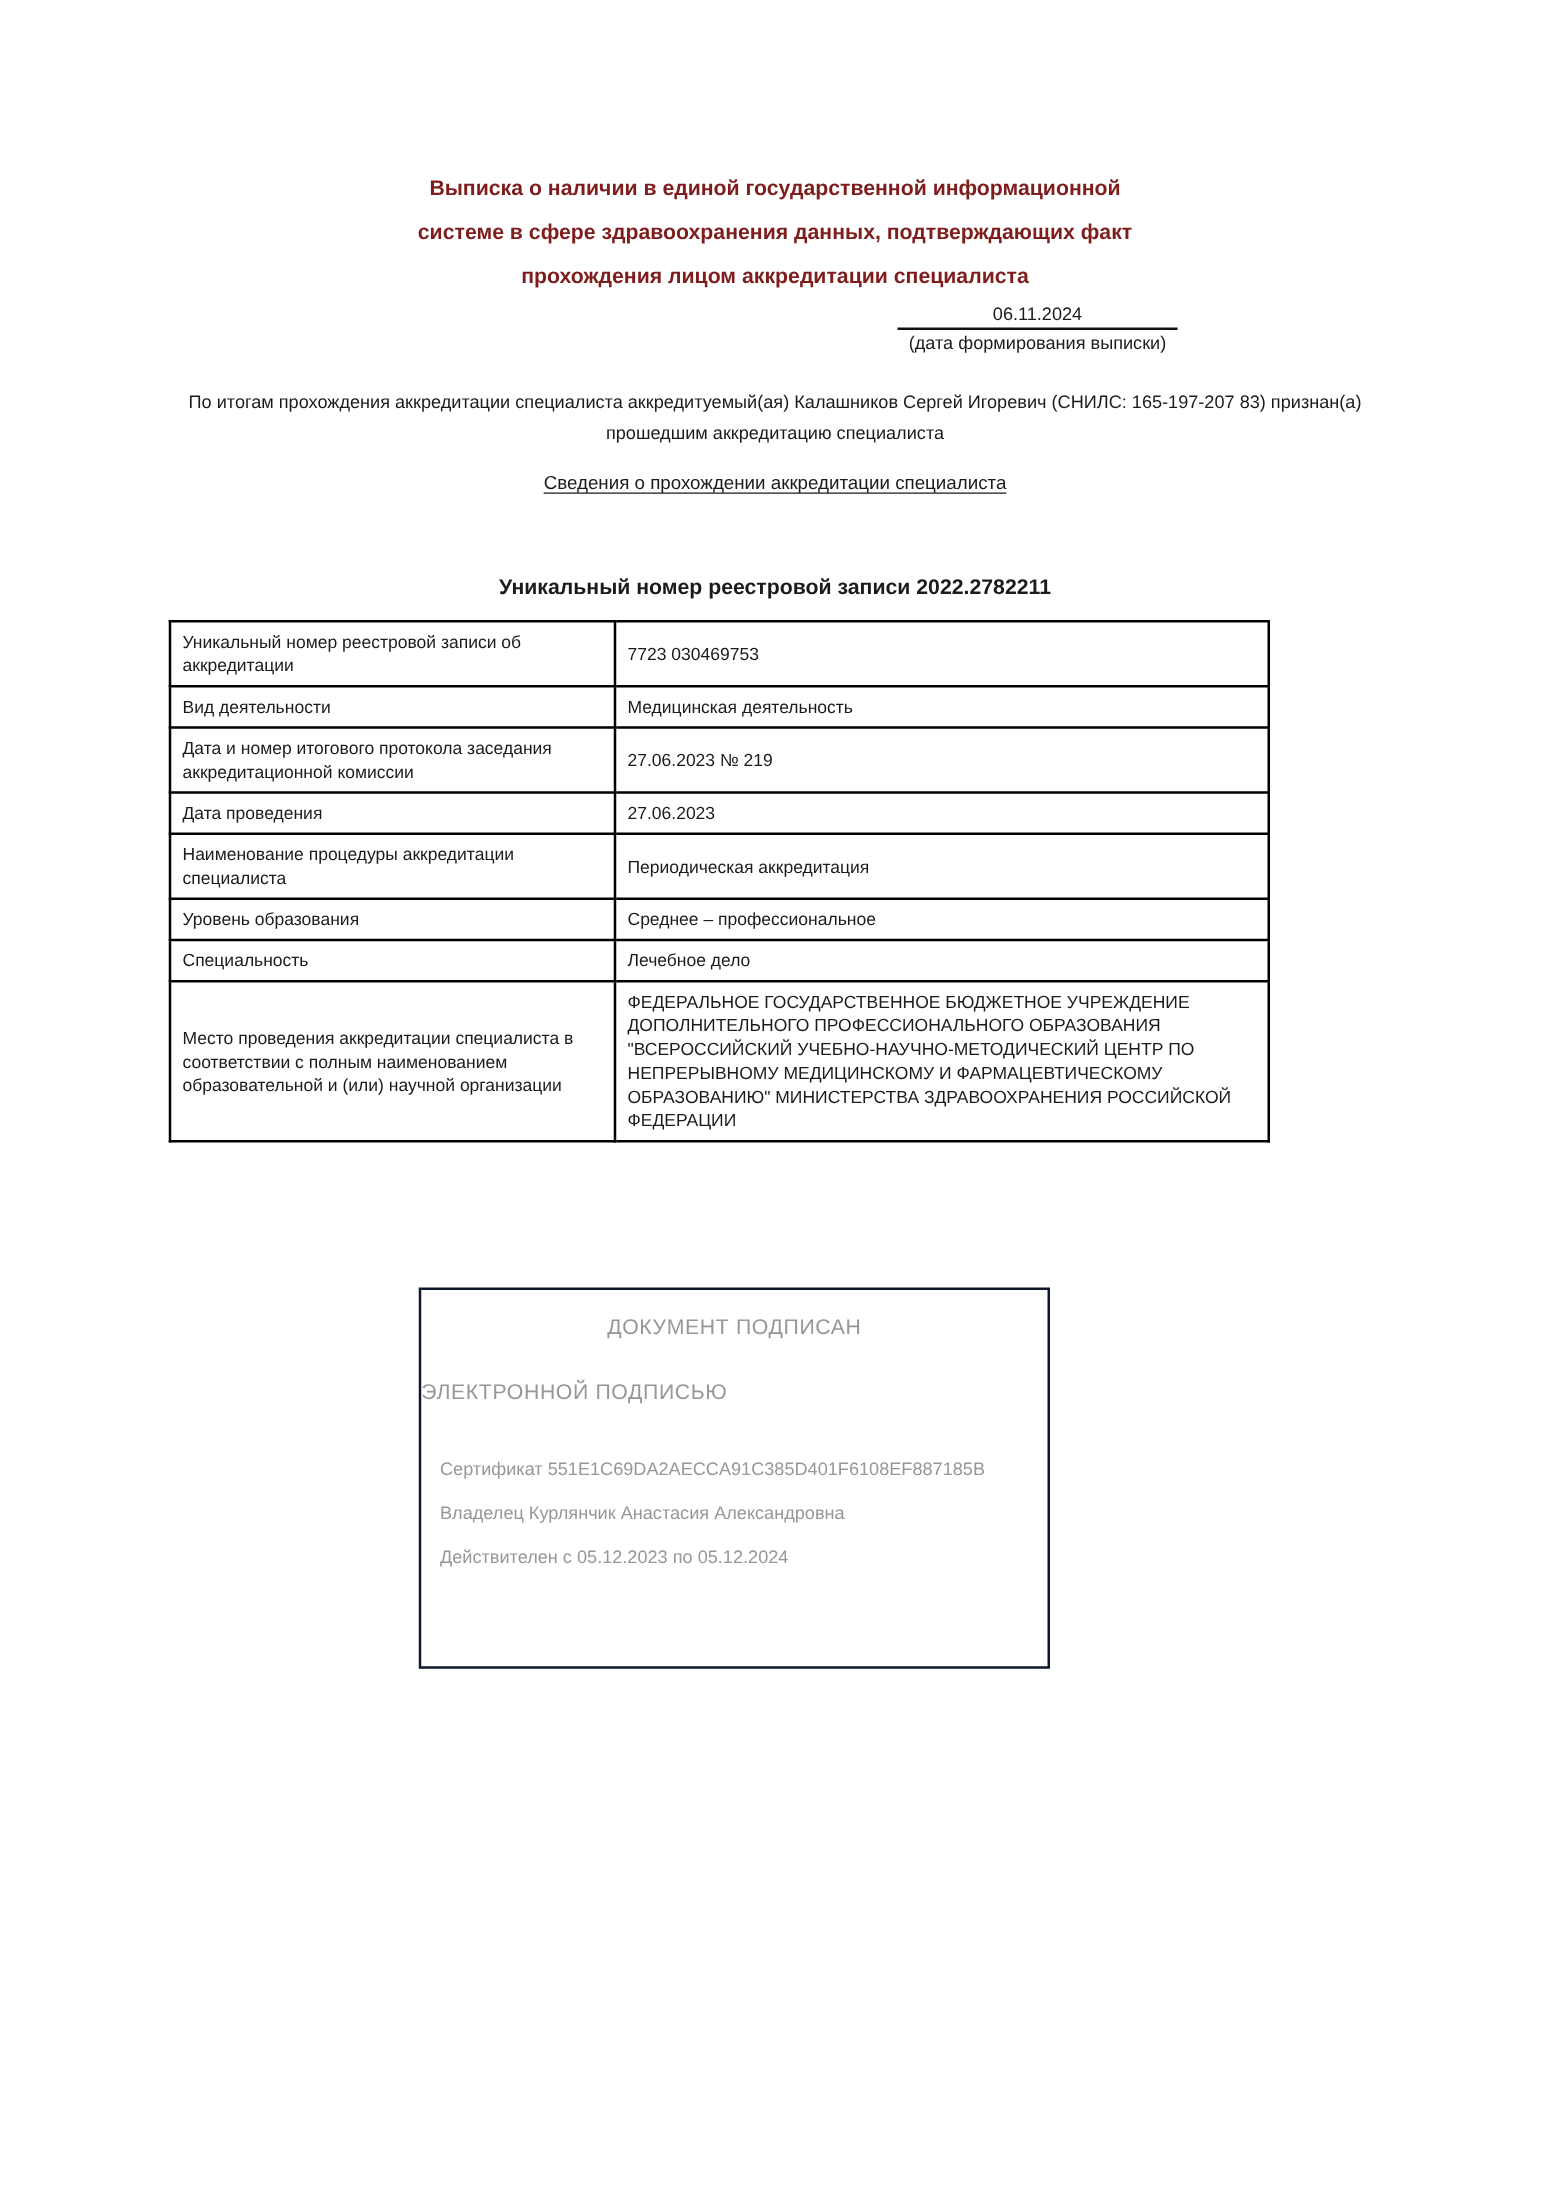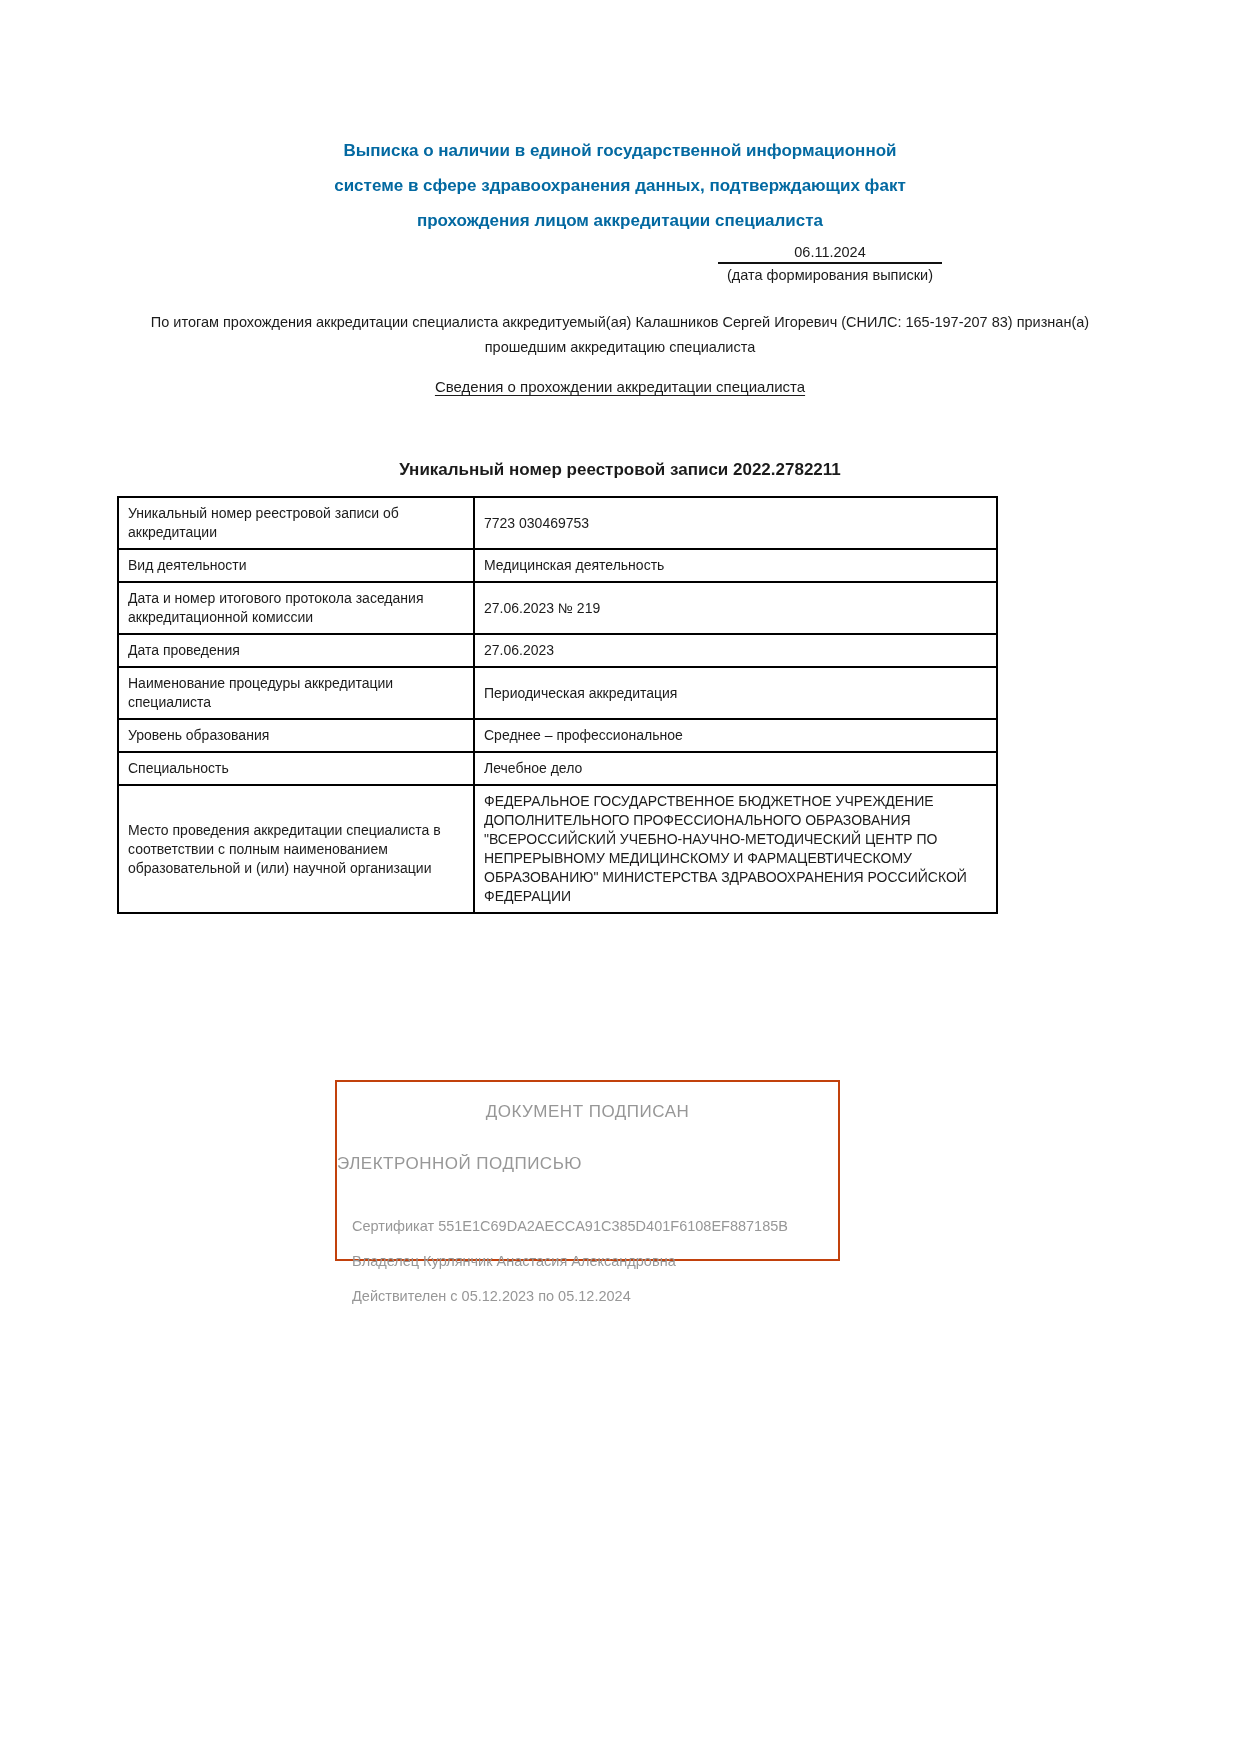--- a/index.html
+++ b/index.html
@@ -6,21 +6,21 @@
   body{
     width:1240px;height:1755px;position:relative;
     font-family:"Liberation Sans","DejaVu Sans",sans-serif;
     color:#1b1b1b;
   }
   .page{position:absolute;inset:0;background:#ffffff;}
 
   .doc-title{
     position:absolute;top:133px;left:120px;width:1000px;
     text-align:center;font-weight:bold;font-size:17px;line-height:35px;
-    color:#0369a1;
+    color:#7f1d1d;
   }
 
   .date-block{
     position:absolute;top:244px;left:620px;width:420px;text-align:center;
     font-size:14.5px;color:#1b1b1b;
   }
   .date-line{
     display:inline-block;width:224px;padding-bottom:2px;
     border-bottom:2px solid #111;text-align:center;
   }
@@ -36,34 +36,34 @@
     text-align:center;font-size:15px;text-decoration:underline;
     text-underline-offset:3px;color:#1b1b1b;
   }
 
   .registry-heading{
     position:absolute;top:460px;left:120px;width:1000px;
     text-align:center;font-size:17px;font-weight:bold;color:#1b1b1b;
   }
 
   table.acc-table{
-    position:absolute;top:496px;left:117px;width:837px;
+    position:absolute;top:496px;left:135px;width:837px;
     border-collapse:collapse;table-layout:fixed;
     font-size:14px;color:#1b1b1b;padding-left:36px;
   }
   table.acc-table td{
     border:2px solid #000;vertical-align:middle;
     padding:6px 10px 6px 9px;line-height:19px;
   }
   td.c-label{width:335px;}
   td.c-value{width:502px;}
 
   .sig-box{
-    position:absolute;top:1080px;left:335px;width:505px;height:181px;
-    border:2px solid #c2410c;box-sizing:border-box;
+    position:absolute;top:1030px;left:335px;width:505px;height:305px;
+    border:2px solid #0f172a;box-sizing:border-box;
     color:#979797;
   }
   .sig-title{
     text-align:center;font-size:17px;letter-spacing:0.5px;
     margin-top:20px;
   }
   .sig-title2{
     text-align:left;font-size:17px;letter-spacing:0.5px;
     margin-top:32px;
   }

